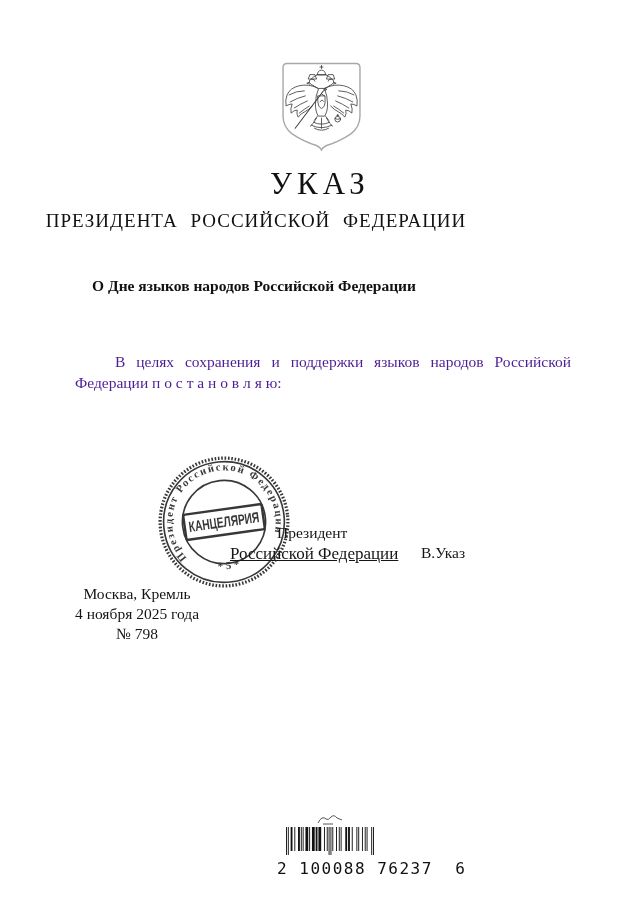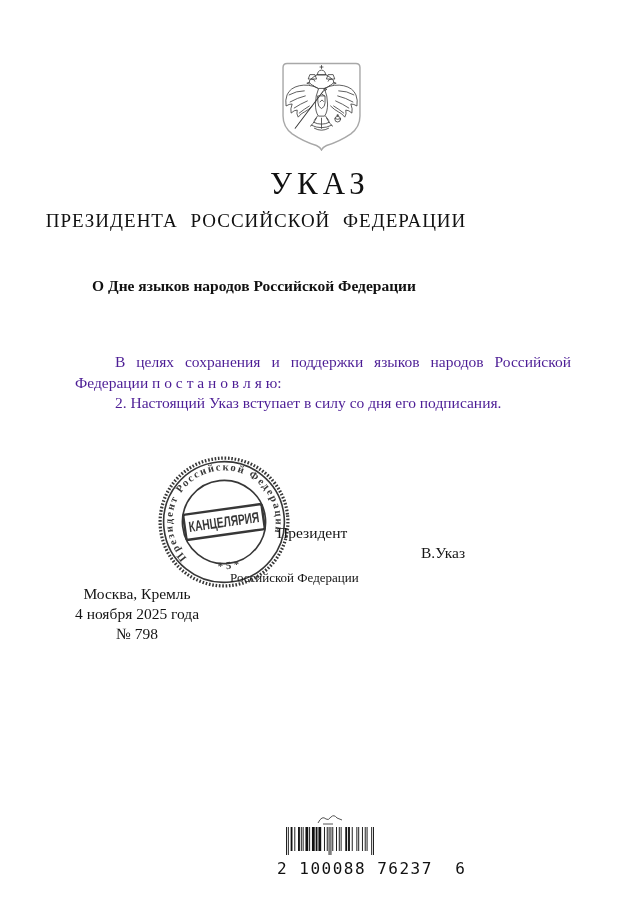--- a/index.html
+++ b/index.html
@@ -19,21 +19,21 @@
   .doc-heading{
     position:absolute;left:0;top:277px;width:508px;text-align:center;
     font-size:15.5px;font-weight:bold;color:#111;
   }
   .body-text{
     position:absolute;left:75px;top:320px;width:496px;
     font-size:15.5px;line-height:20.5px;text-align:justify;color:#4c1d95;margin-top:32px;
   }
   .body-text p{margin:0;text-indent:40px;}
   .sig-line1{position:absolute;left:277px;top:524px;font-size:15.5px;}
-  .sig-line2{position:absolute;left:230px;top:570px;font-size:13px;}
+  .sig-line2{position:absolute;left:230px;top:544px;font-size:17px;text-decoration:underline;}
   .sig-name{position:absolute;left:421px;top:544px;font-size:15.5px;}
   .stamp{position:absolute;left:153px;top:451px;width:142px;height:142px;opacity:.88;}
   .place-date{position:absolute;left:75px;top:584px;font-size:15.5px;line-height:20px;}
   .place-date div{margin:0;text-align:center;}
   .barcode-wrap{position:absolute;left:277px;top:814px;width:106px;text-align:center;}
   .scribble{display:block;margin:0 auto;}
   .barcode-svg{display:block;margin:1px auto 0 auto;}
   .barcode-digits{
     font-family:"DejaVu Sans Mono",monospace;font-size:16px;letter-spacing:1.5px;
     color:#111;white-space:pre;margin-top:4px;
@@ -84,21 +84,20 @@
       <path d="M57,54.2 V52.4 M56.1,53.2 H57.9 M54.3,56.5 Q57,58 59.7,56.5"></path>
     </g>
   </svg>
 
   <div class="doc-title">УКАЗ</div>
   <div class="doc-subtitle">ПРЕЗИДЕНТА РОССИЙСКОЙ ФЕДЕРАЦИИ</div>
   <div class="doc-heading">О Дне языков народов Российской Федерации</div>
 
   <div class="body-text">
     <p>В целях сохранения и поддержки языков народов Российской Федерации п о с т а н о в л я ю:</p>
-    <p>2. Настоящий Указ вступает в силу со дня его подписания.</p>
   </div>
 
   <div class="sig-line1">Президент</div>
   <div class="sig-line2">Российской Федерации</div>
   <div class="sig-name">В.Указ</div>
 
   <svg class="stamp" viewBox="0 0 140 140" xmlns="http://www.w3.org/2000/svg">
     <g transform="rotate(-6 70 70)">
       <circle cx="70" cy="70" r="63" fill="none" stroke="#1c1c1c" stroke-width="3.2" stroke-dasharray="1.6 1.7"></circle>
       <circle cx="70" cy="70" r="59.5" fill="none" stroke="#1c1c1c" stroke-width="1.6"></circle>

